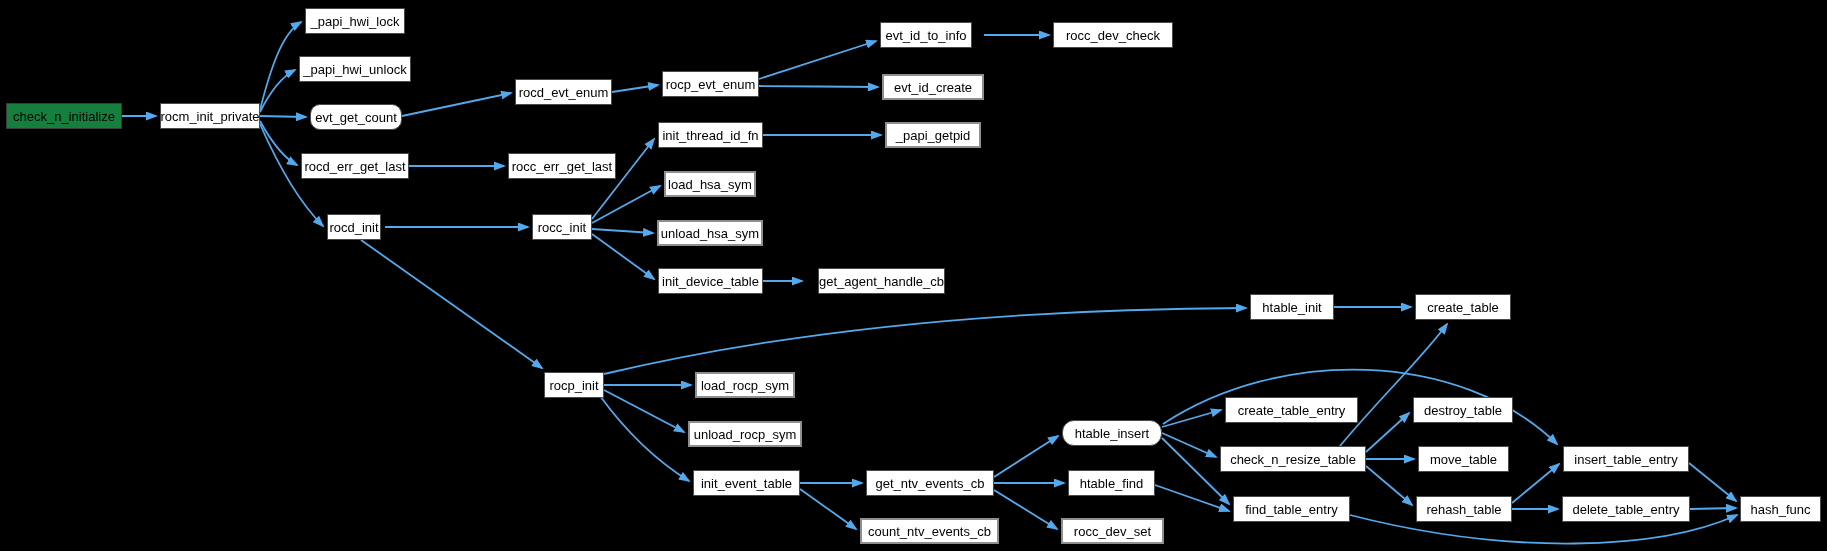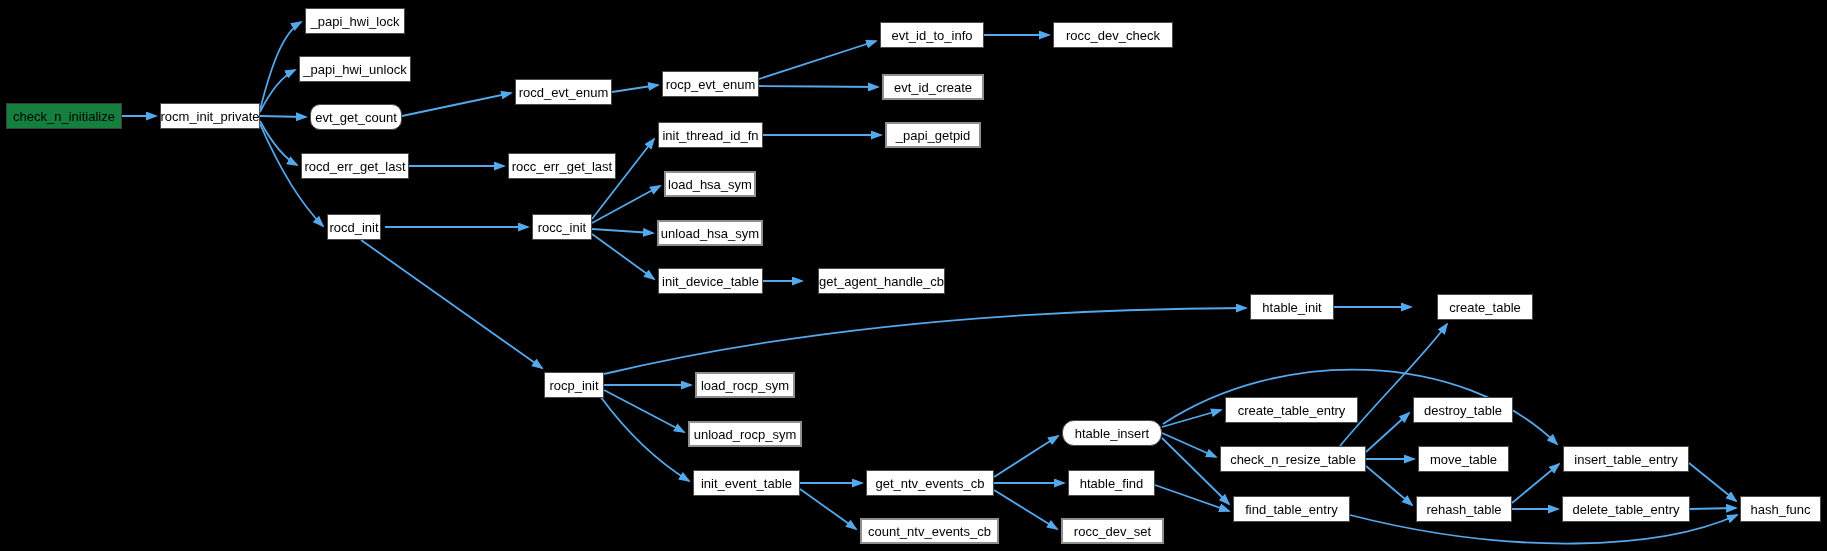--- a/index.html
+++ b/index.html
@@ -83,35 +83,35 @@
       <div class="node" style="left: 532px; top: 214px; width: 60px; height: 26px;">rocc_init</div>
       <div class="node" style="left: 544px; top: 372px; width: 60px; height: 26px;">rocp_init</div>
       <div class="node" style="left: 662px; top: 71px; width: 97px; height: 26px;">rocp_evt_enum</div>
       <div class="node" style="left: 658px; top: 122px; width: 105px; height: 26px;">init_thread_id_fn</div>
       <div class="node thick" style="left: 664px; top: 171px; width: 92px; height: 26px;">load_hsa_sym</div>
       <div class="node thick" style="left: 657px; top: 220px; width: 106px; height: 26px;">unload_hsa_sym</div>
       <div class="node" style="left: 658px; top: 268px; width: 105px; height: 26px;">init_device_table</div>
       <div class="node thick" style="left: 695px; top: 372px; width: 100px; height: 26px;">load_rocp_sym</div>
       <div class="node thick" style="left: 688px; top: 421px; width: 114px; height: 26px;">unload_rocp_sym</div>
       <div class="node" style="left: 693px; top: 470px; width: 107px; height: 26px;">init_event_table</div>
-      <div class="node" style="left: 880px; top: 22px; width: 104px; height: 26px;">evt_id_to_info</div>
+      <div class="node" style="left: 880px; top: 22px; width: 92px; height: 26px;">evt_id_to_info</div>
       <div class="node thick" style="left: 882px; top: 74px; width: 102px; height: 26px;">evt_id_create</div>
       <div class="node thick" style="left: 885px; top: 122px; width: 96px; height: 26px;">_papi_getpid</div>
       <div class="node" style="left: 818px; top: 268px; width: 127px; height: 26px;">get_agent_handle_cb</div>
       <div class="node" style="left: 866px; top: 470px; width: 128px; height: 26px;">get_ntv_events_cb</div>
       <div class="node thick" style="left: 860px; top: 518px; width: 139px; height: 26px;">count_ntv_events_cb</div>
       <div class="node" style="left: 1053px; top: 22px; width: 120px; height: 26px;">rocc_dev_check</div>
       <div class="node" style="left: 1062px; top: 420px; width: 100px; height: 26px; border-radius: 12px;">htable_insert</div>
       <div class="node" style="left: 1068px; top: 470px; width: 87px; height: 26px;">htable_find</div>
       <div class="node thick" style="left: 1061px; top: 518px; width: 103px; height: 26px;">rocc_dev_set</div>
       <div class="node" style="left: 1250px; top: 294px; width: 84px; height: 26px;">htable_init</div>
       <div class="node" style="left: 1225px; top: 397px; width: 133px; height: 26px;">create_table_entry</div>
       <div class="node" style="left: 1220px; top: 446px; width: 146px; height: 26px;">check_n_resize_table</div>
       <div class="node" style="left: 1233px; top: 496px; width: 117px; height: 26px;">find_table_entry</div>
-      <div class="node" style="left: 1415px; top: 294px; width: 96px; height: 26px; margin-left: 22px;">create_table</div>
+      <div class="node" style="left: 1415px; top: 294px; width: 96px; height: 26px;">create_table</div>
       <div class="node" style="left: 1413px; top: 397px; width: 100px; height: 26px;">destroy_table</div>
       <div class="node" style="left: 1418px; top: 446px; width: 91px; height: 26px;">move_table</div>
       <div class="node" style="left: 1416px; top: 496px; width: 96px; height: 26px;">rehash_table</div>
       <div class="node" style="left: 1563px; top: 446px; width: 126px; height: 26px;">insert_table_entry</div>
       <div class="node" style="left: 1562px; top: 496px; width: 128px; height: 26px;">delete_table_entry</div>
       <div class="node" style="left: 1740px; top: 496px; width: 81px; height: 26px;">hash_func</div>
     </div>
 </div>
 
 </body></html>

